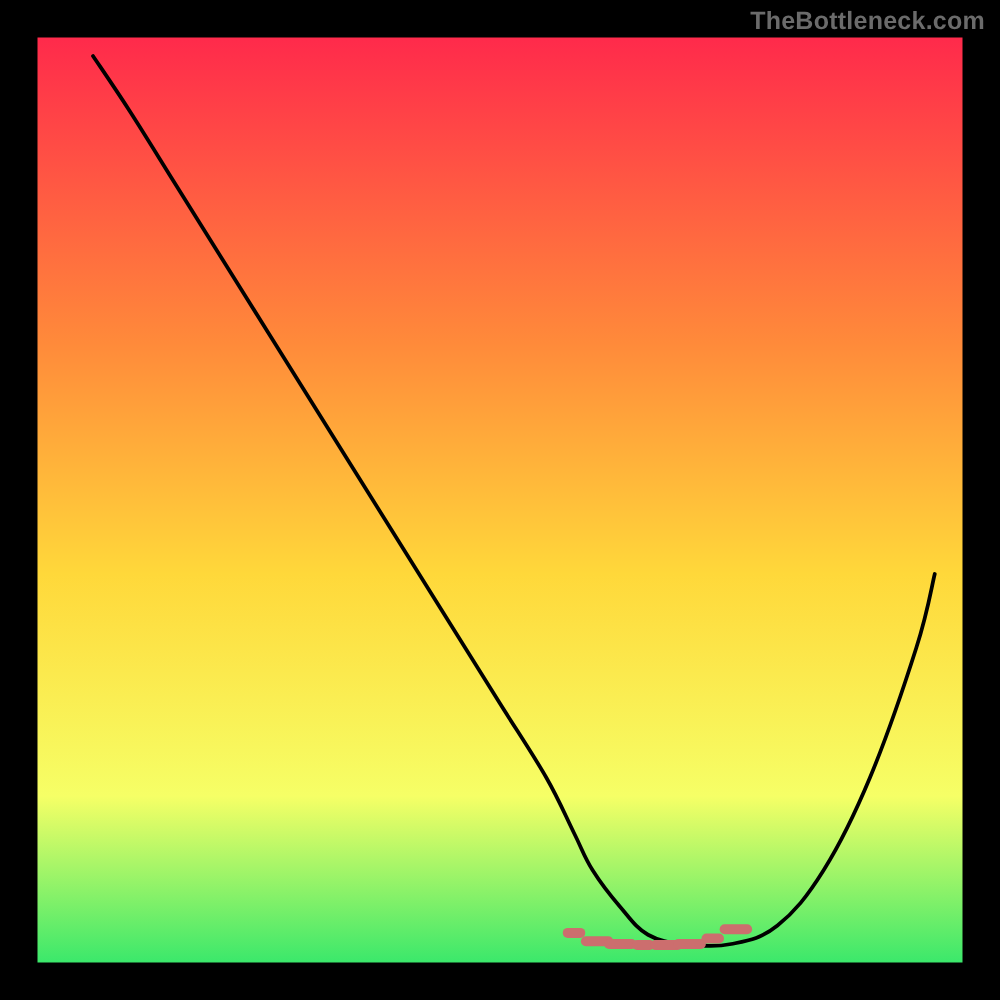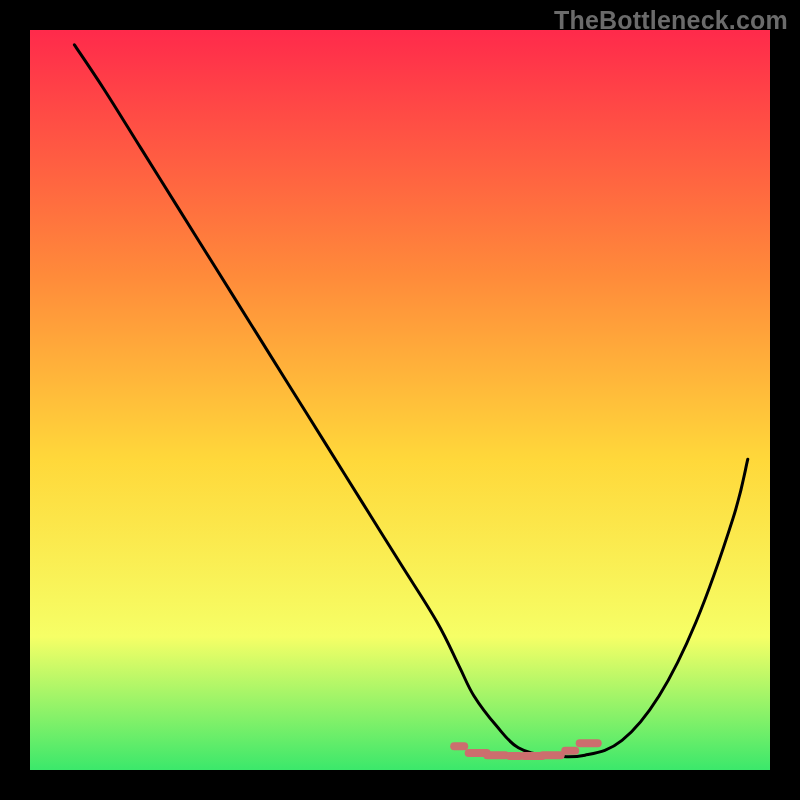--- a/index.html
+++ b/index.html
@@ -16,21 +16,21 @@
     height: 800px;
   }
   svg {
     display: block;
   }
   .watermark {
     position: absolute;
     top: 6px;
     right: 12px;
     font-family: Arial, Helvetica, sans-serif;
-    font-size: 25px;
+    font-size: 20px;
     font-weight: 600;
     color: #6b6b6b;
     letter-spacing: 0.2px;
     user-select: none;
   }
 </style>
 </head>
 <body>
 
 <div class="chart-wrap">

